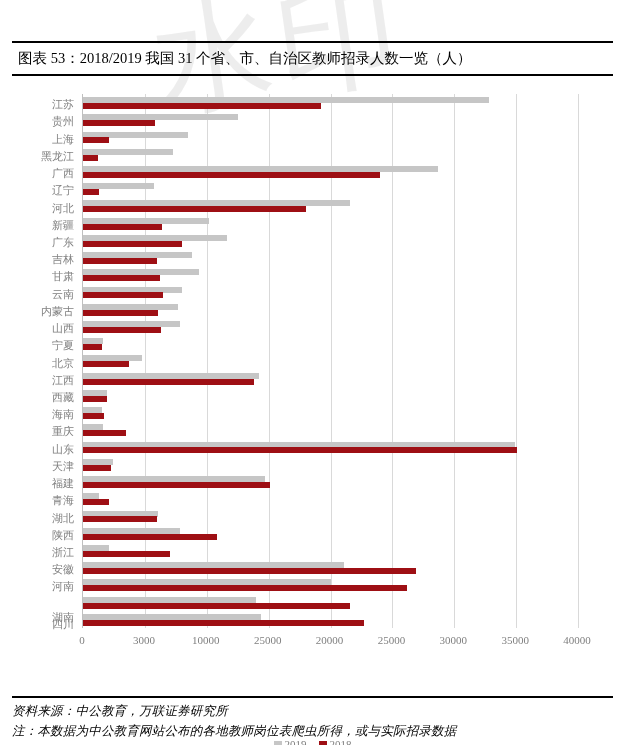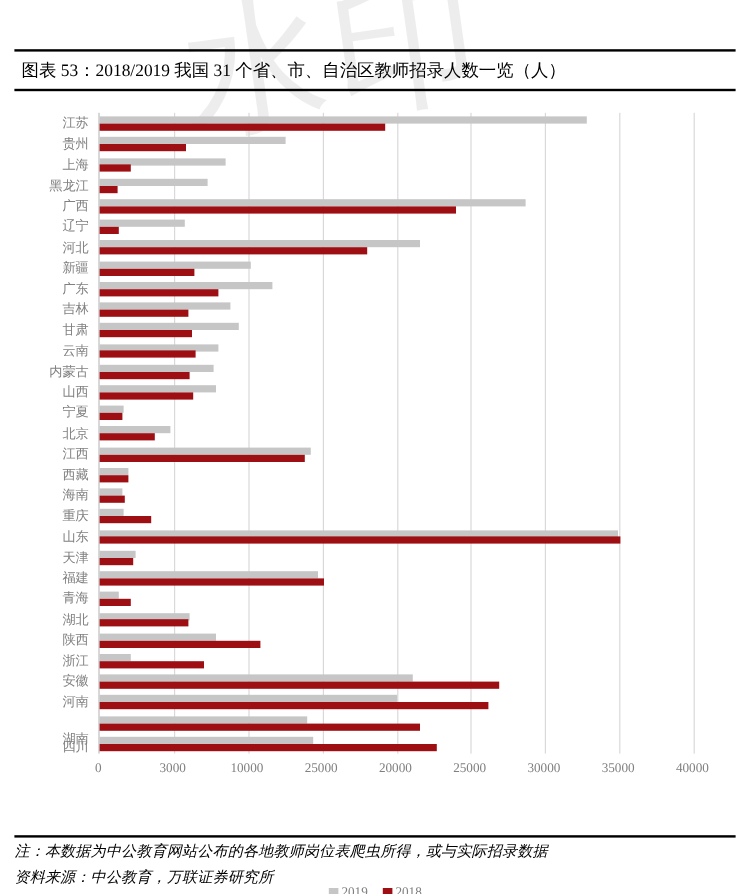--- a/index.html
+++ b/index.html
@@ -28,21 +28,21 @@
   
   .chart{position:absolute;left:0;top:86px;width:625px;height:560px;}
   .plot{
     position:absolute;left:82px;top:8px;width:495px;height:534px;
     border-left:1px solid #bfbfbf;box-sizing:content-box;
   }
   .gridline{position:absolute;top:0;bottom:0;width:1px;background:#d9d9d9;}
   .rowlabels{position:absolute;left:0;top:8px;width:78px;height:534px;}
   .rowlabel{
     position:absolute;right:4px;font-size:11px;color:#808080;
-    font-family:Liberation Mono, monospace;white-space:nowrap;
+    font-family:Liberation Serif, serif;white-space:nowrap;
     line-height:1;
   }
   .bar{position:absolute;height:6px;}
   .bar.g{background:#c6c6c6;}
   .bar.r{background:#9e0f14;}
   .xticks{position:absolute;left:0;top:548px;width:625px;height:18px;}
   .xtick{
     position:absolute;font-size:11px;color:#808080;transform:translateX(-50%);
     font-family:"Liberation Serif","DejaVu Serif",serif;white-space:nowrap;
   }
@@ -191,17 +191,17 @@
         <div class="xtick" style="left: 391.375px;">25000</div>
         <div class="xtick" style="left: 453.25px;">30000</div>
         <div class="xtick" style="left: 515.125px;">35000</div>
         <div class="xtick" style="left: 577px; text-align: right;">40000</div>
       </div>
     <div class="legend" id="legend"><span class="l-item"><span class="sw" style="background: rgb(198, 198, 198);"></span><span>2019</span></span><span class="l-item"><span class="sw" style="background: rgb(158, 15, 20);"></span><span>2018</span></span></div>
   </div>
 
   <div class="footer">
     <div class="rule-foot"></div>
+    <div class="foot-line">资料来源：中公教育，万联证券研究所</div>
     <div class="foot-line note">注：本数据为中公教育网站公布的各地教师岗位表爬虫所得，或与实际招录数据</div>
-    <div class="foot-line">资料来源：中公教育，万联证券研究所</div>
   </div>
 
 </div>
 
 </body></html>

